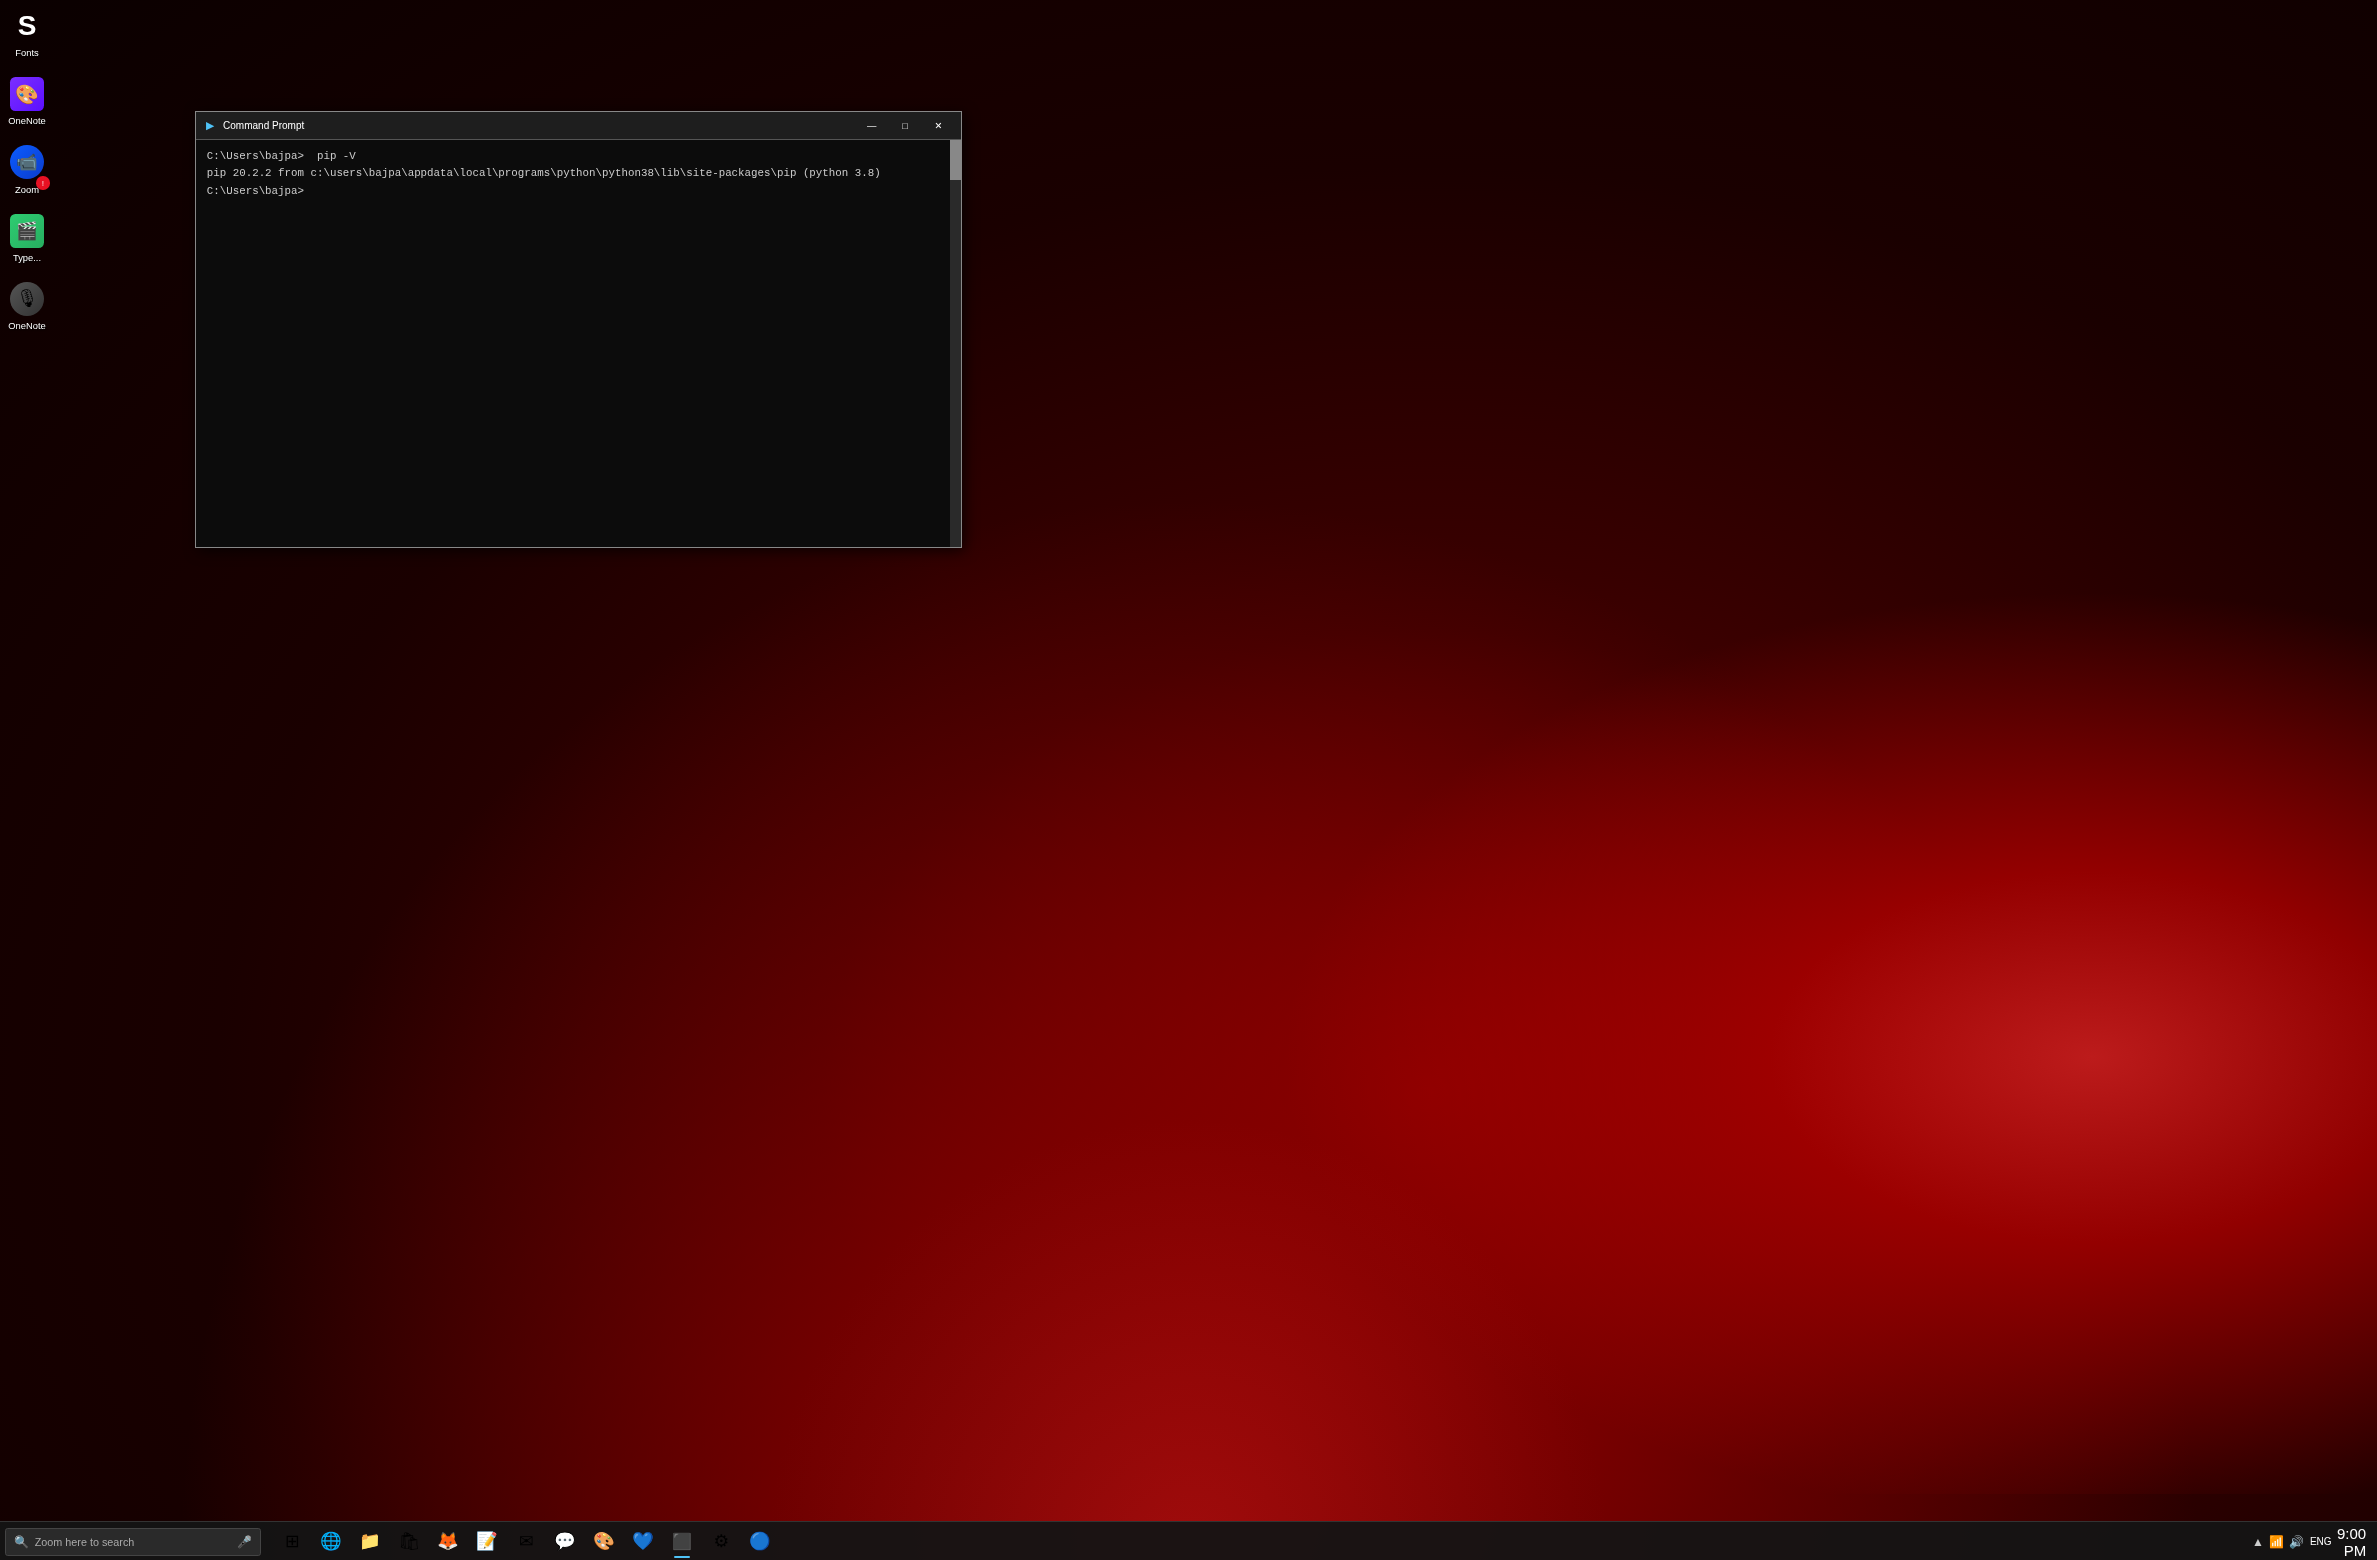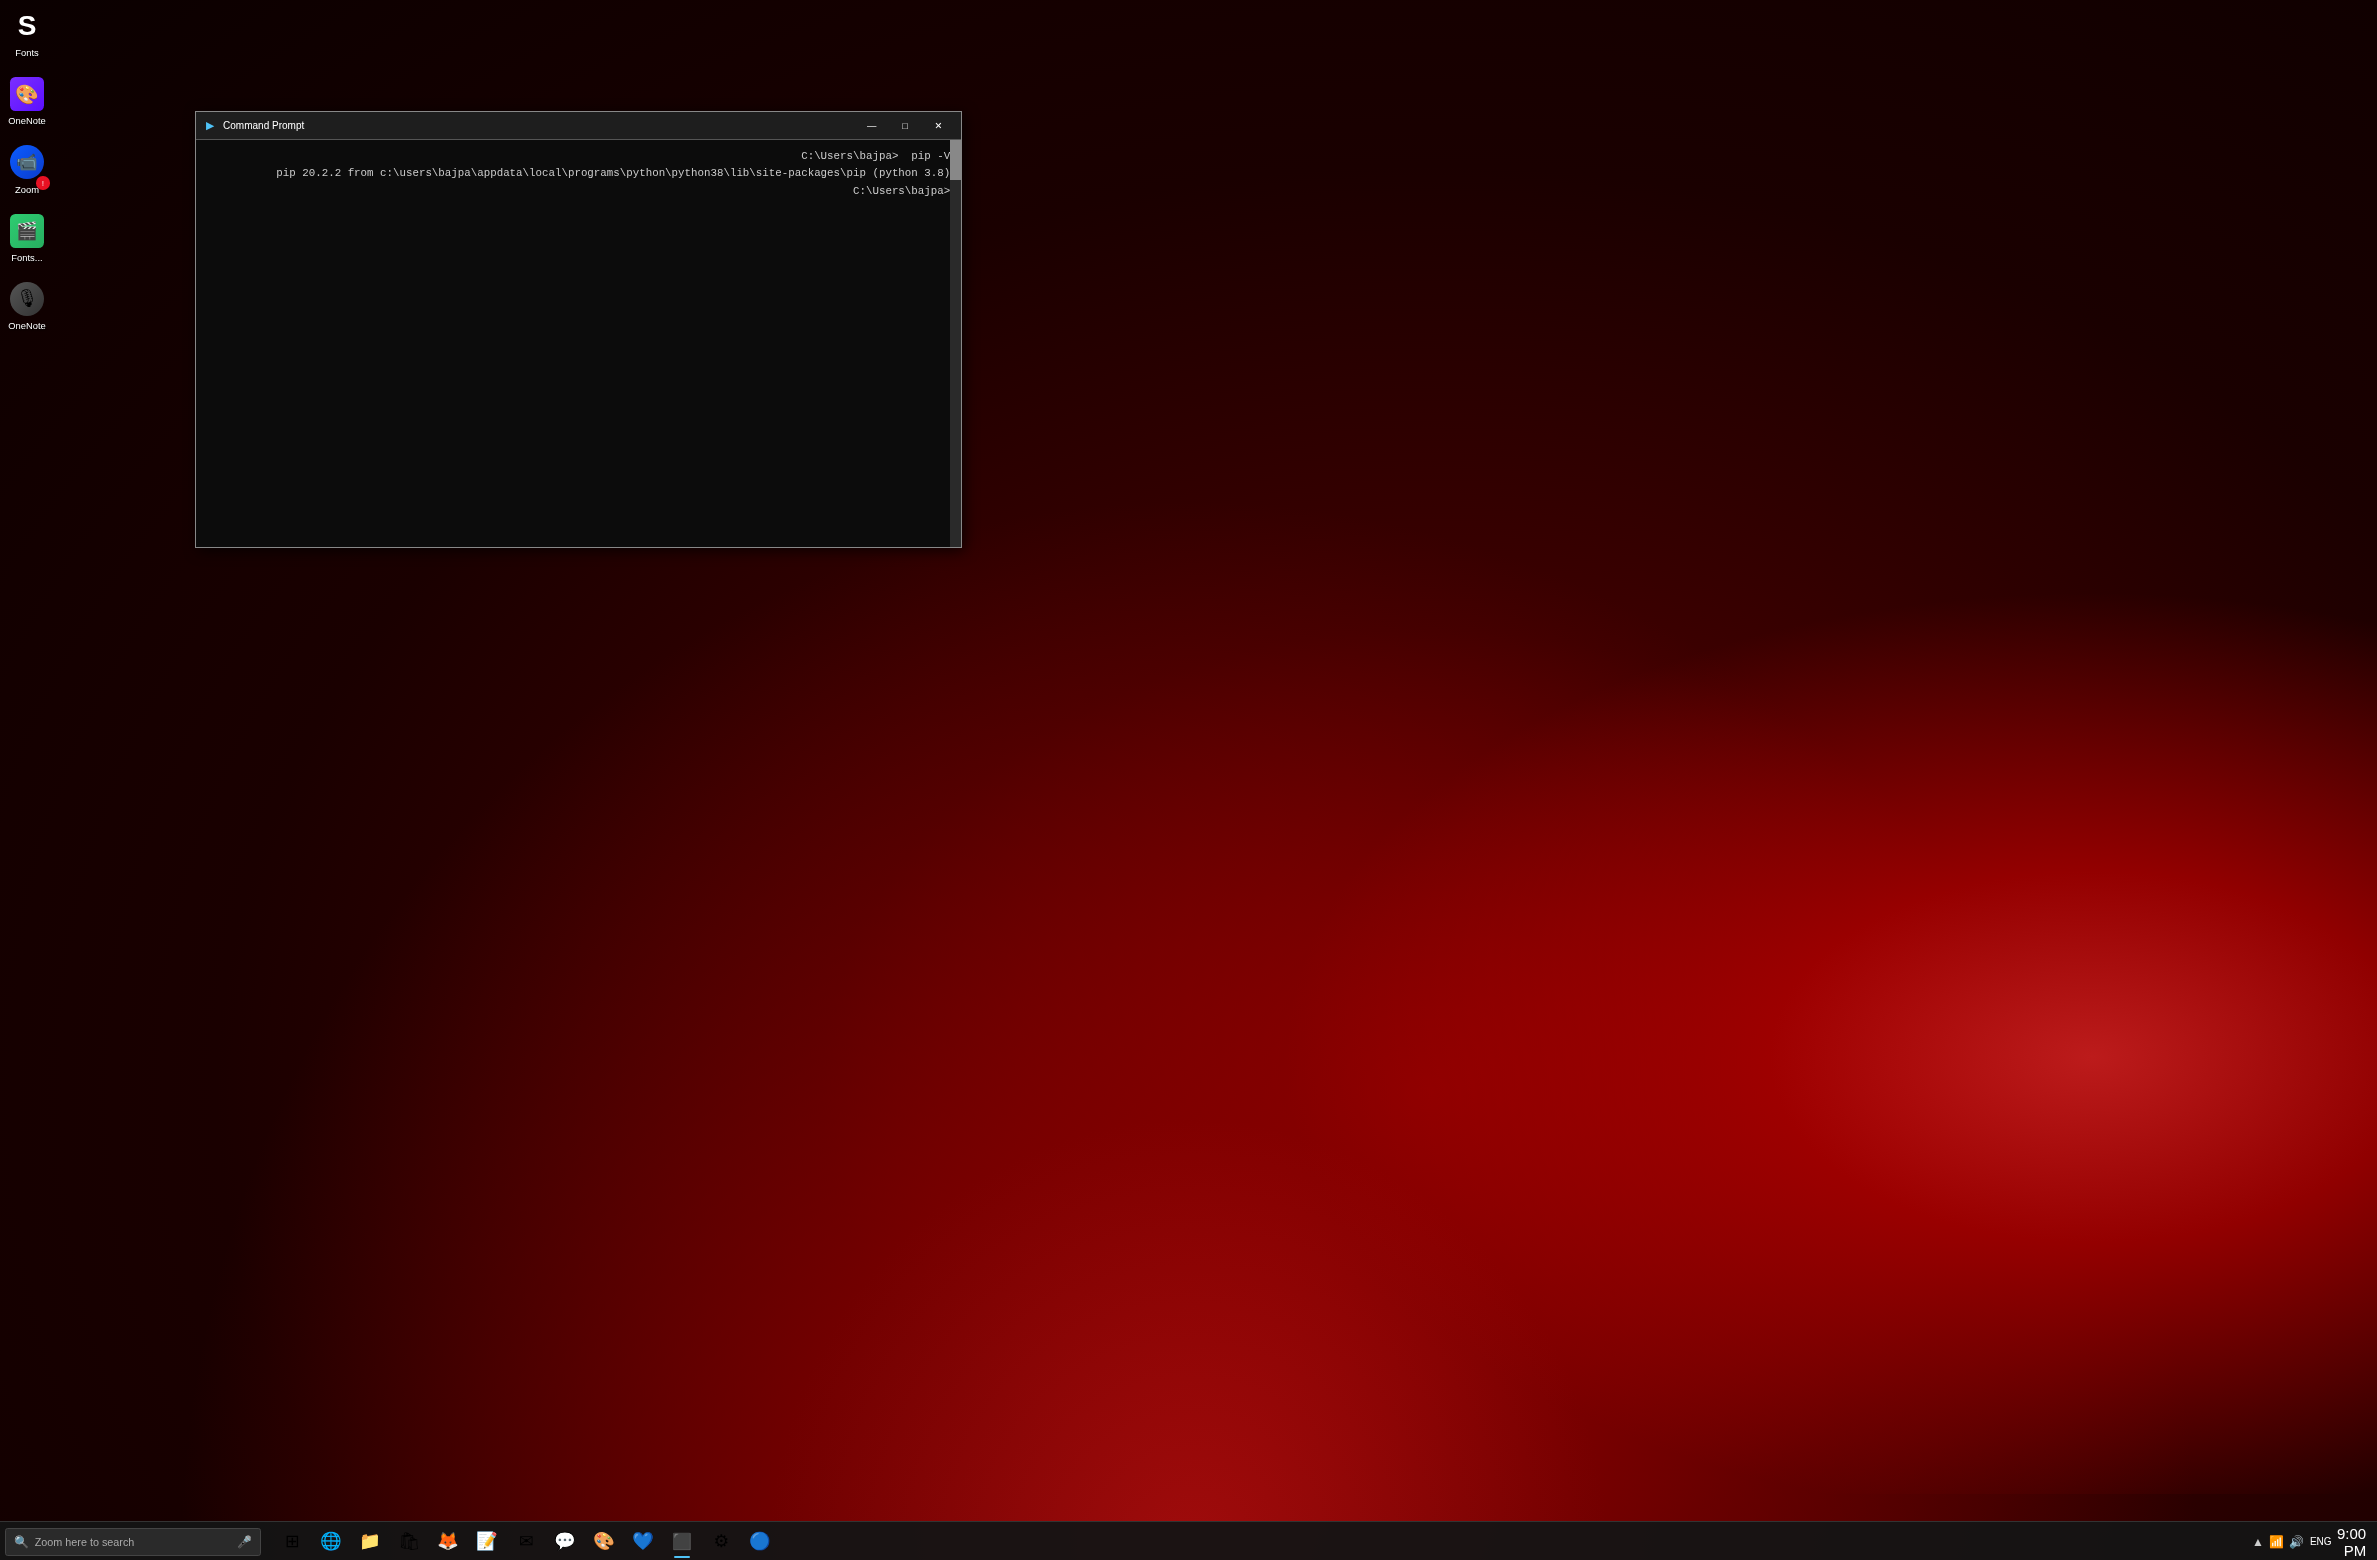--- a/index.html
+++ b/index.html
@@ -151,21 +151,20 @@
       font-size: 10.8px;
       color: #cccccc;
       background: #0c0c0c;
       overflow: hidden;
     }
 
     .cmd-line {
       white-space: pre;
       line-height: 1.6;
       color: #cccccc;
-      text-align: right;
     }
 
     
     .cmd-scrollbar {
       position: absolute;
       right: 0;
       top: 28px;
       width: 10.8px;
       height: calc(100% - 28px);
       background: #2a2a2a;
@@ -312,21 +311,21 @@
         <span style="font-size:6.7px;color:white;">!</span>
       </div>
       <span class="icon-label">Zoom</span>
     </div>
   </div>
 
   <div class="desktop-icon">
     <div class="icon-img" style="background: linear-gradient(135deg,#2ecc71,#27ae60);">
       <span style="font-size:17.5px;">🎬</span>
     </div>
-    <span class="icon-label">Fonts...</span>
+    <span class="icon-label">Type...</span>
   </div>
 
   <div class="desktop-icon">
     <div class="icon-img" style="background: linear-gradient(135deg,#555,#333); border-radius:50%;">
       <span style="font-size:17.5px;">🎙</span>
     </div>
     <span class="icon-label">OneNote</span>
   </div>
 
 </div>

